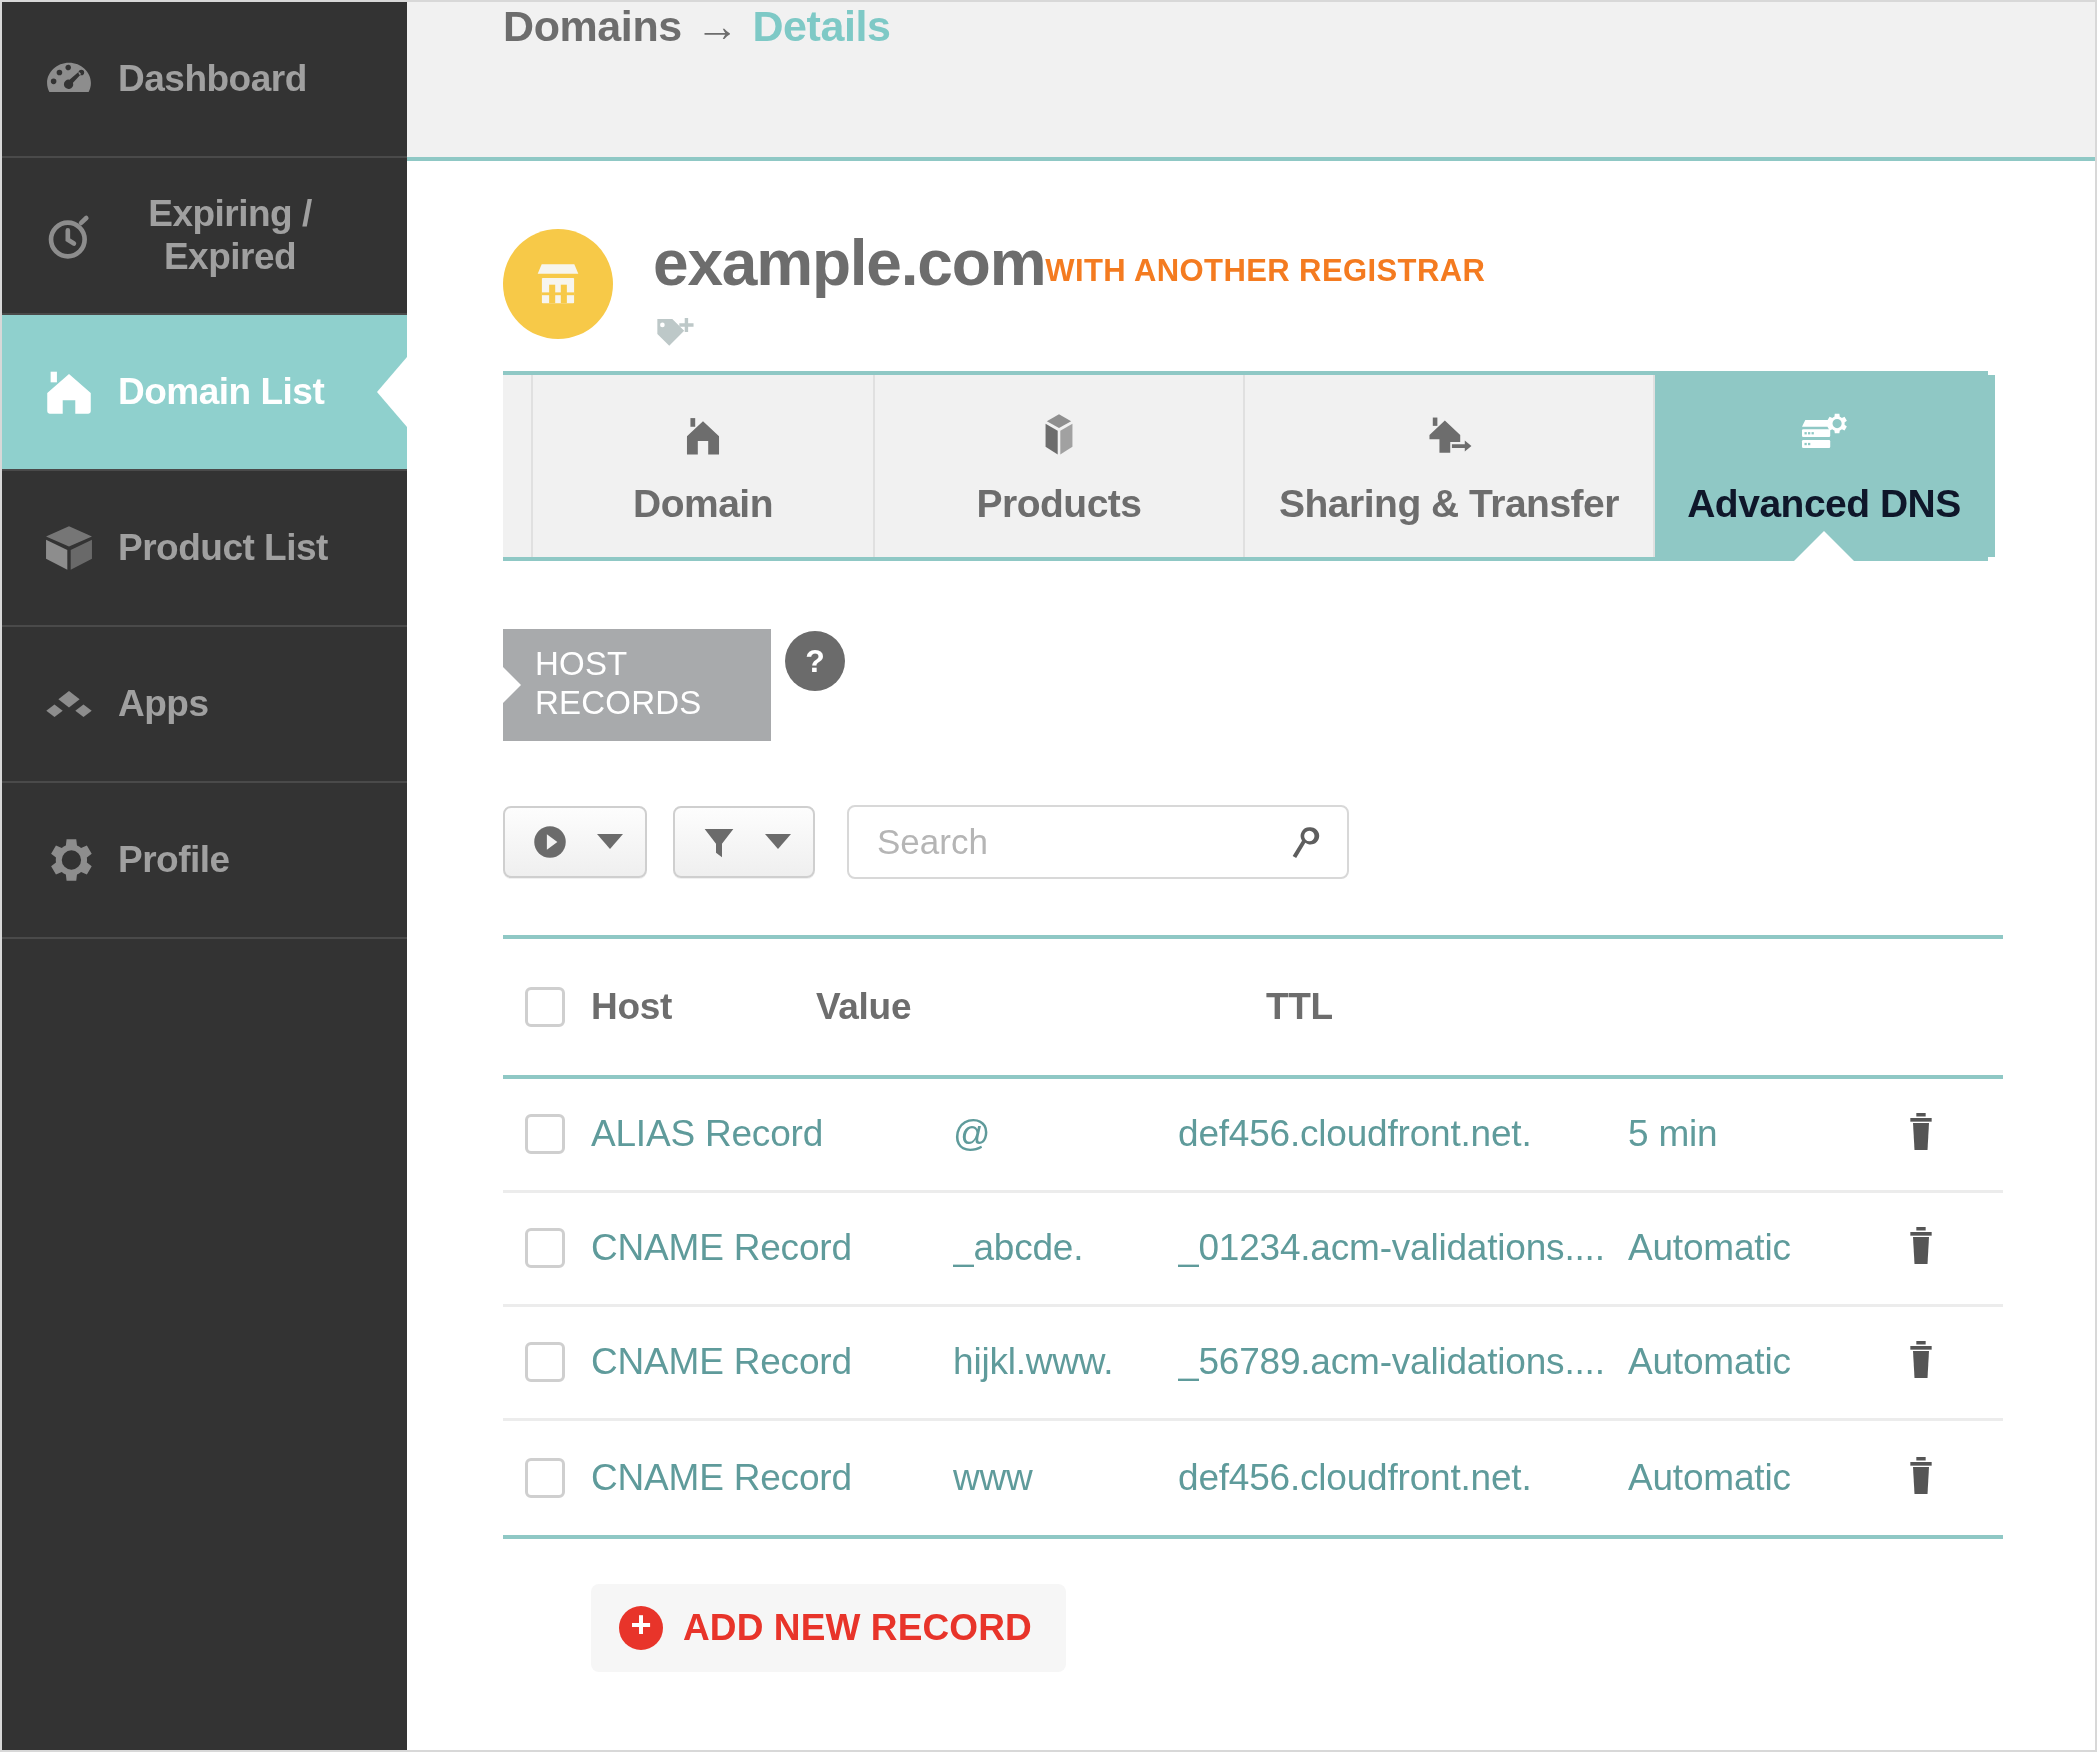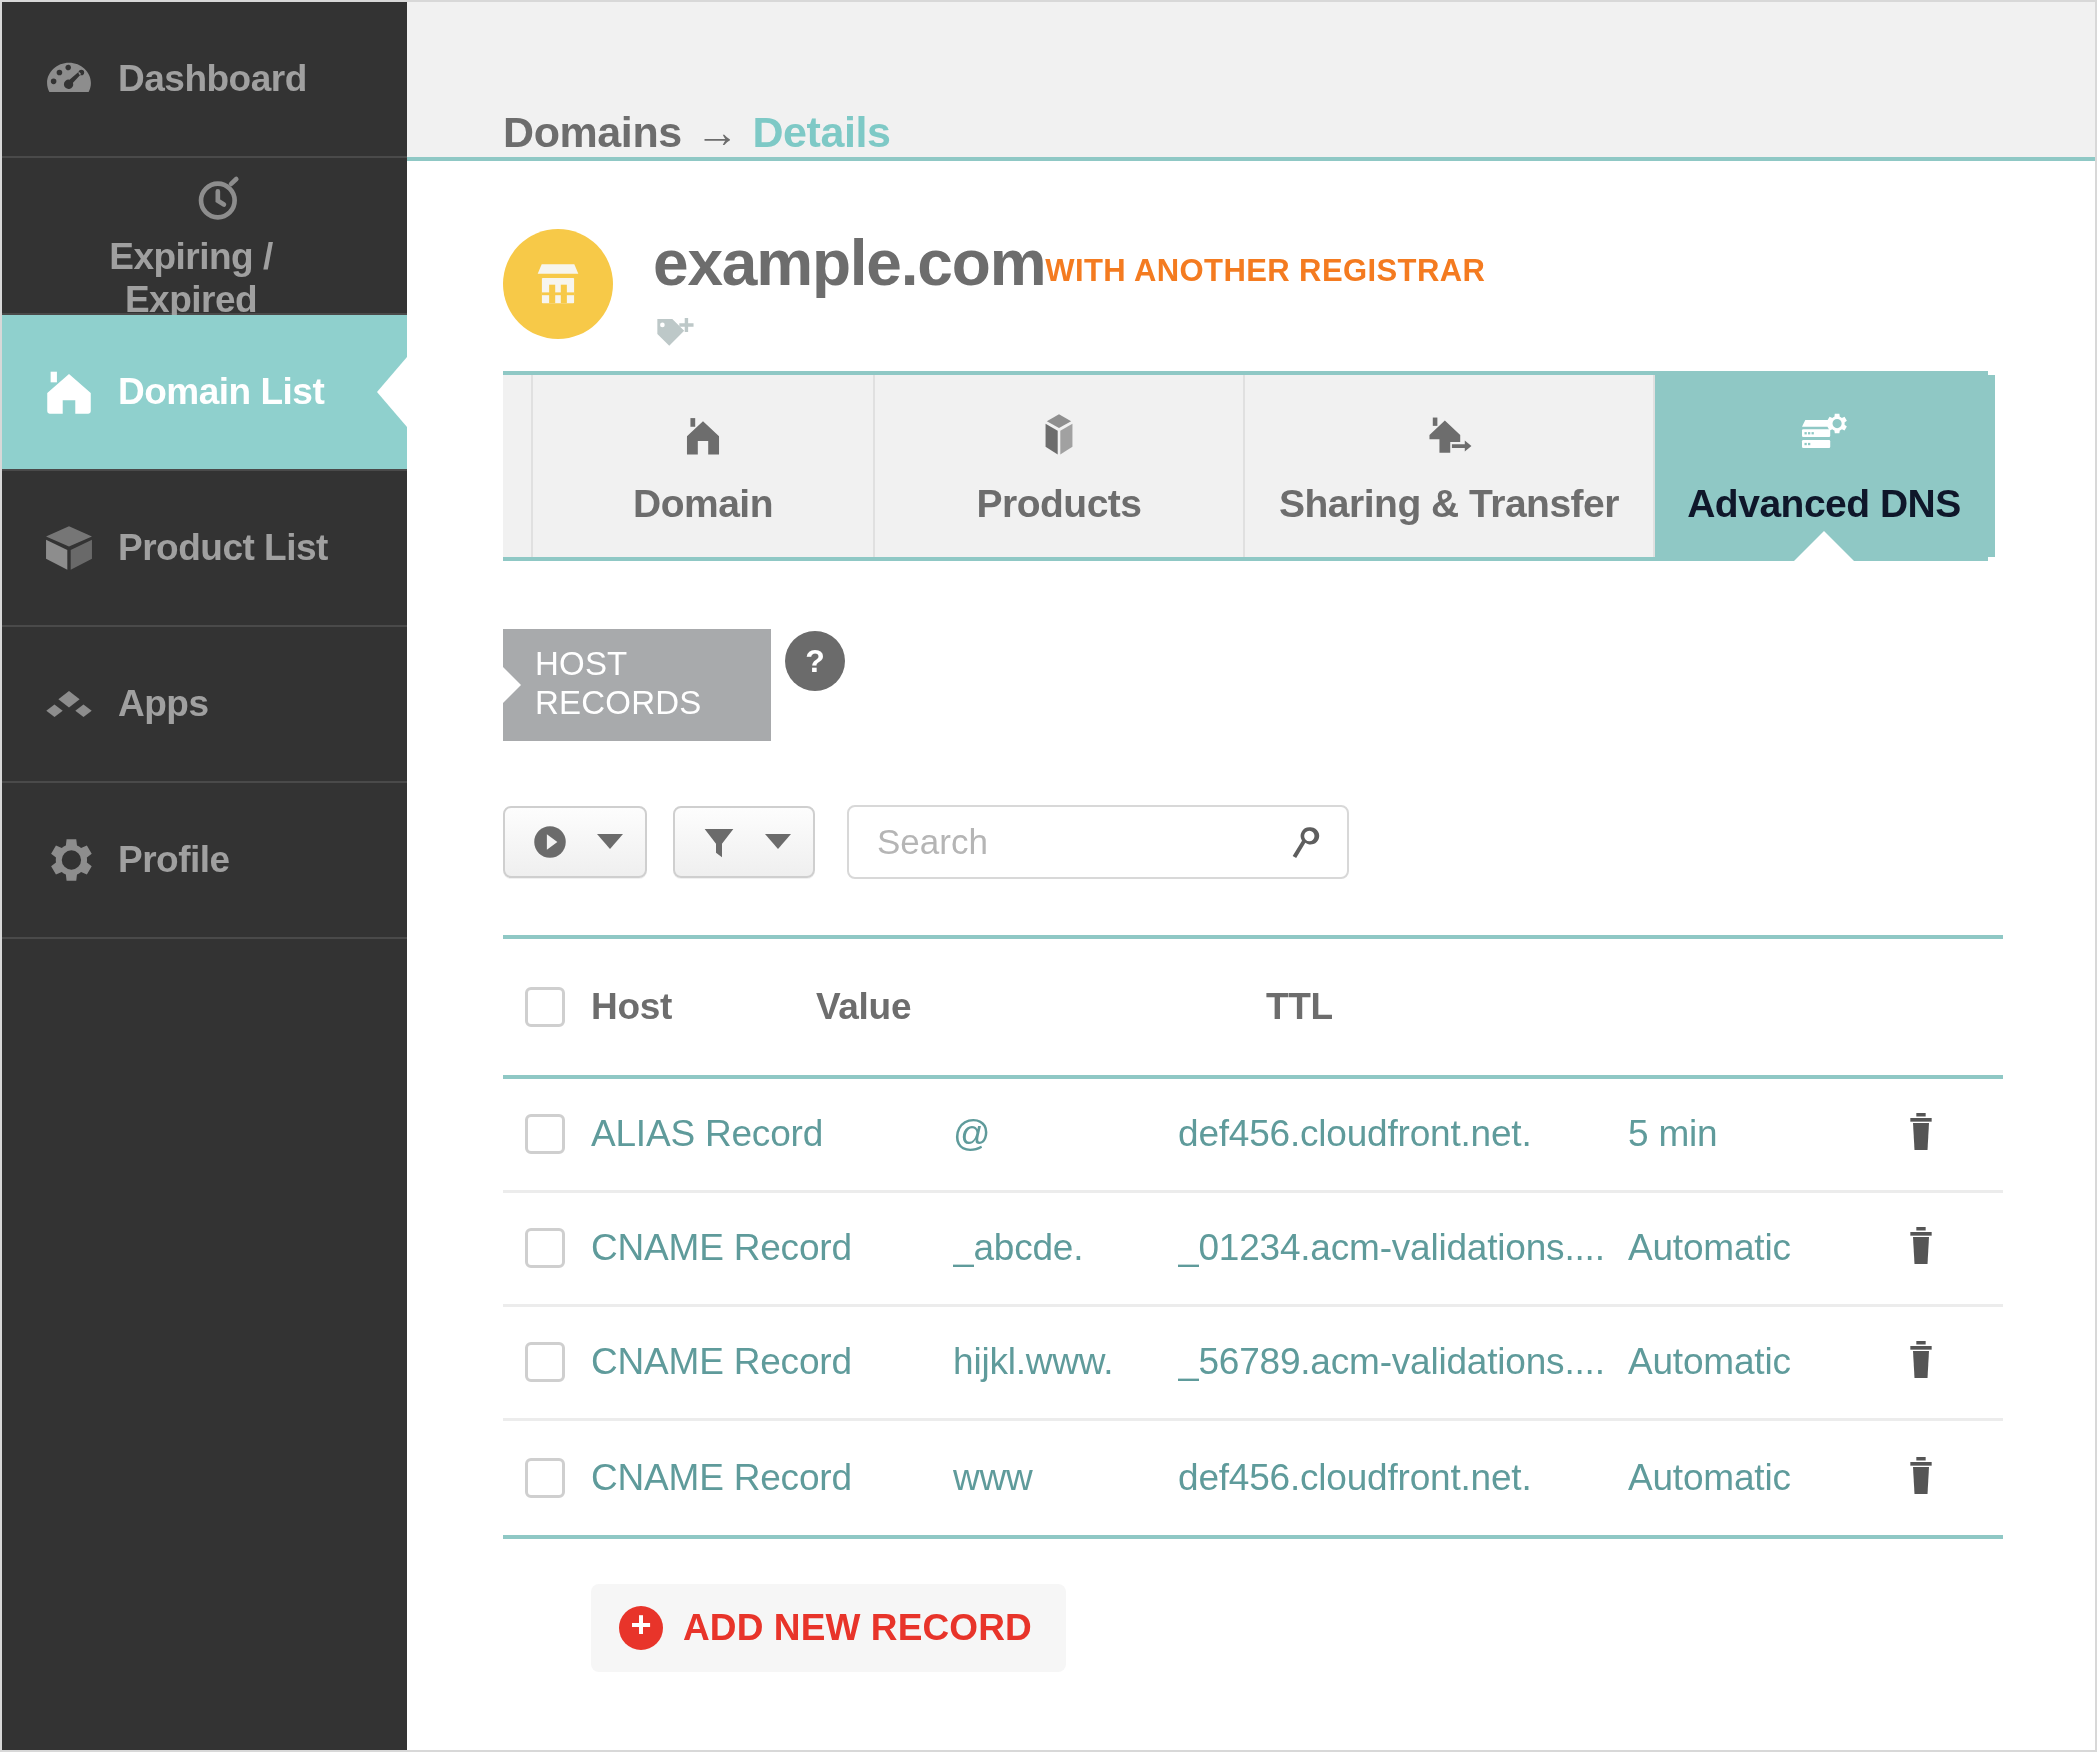--- a/index.html
+++ b/index.html
@@ -49,21 +49,20 @@
   .nav-label {
     font-size: 37px;
     font-weight: 700;
     letter-spacing: -0.5px;
     color: #a0a0a0;
     line-height: 1.15;
     padding-left: 10px;
   }
   .nav-item.two-line {
     height: 157px;
-    flex-direction: column;
   }
   .nav-item.two-line .nav-label {
     text-align: center;
     width: 100%;
     padding-left: 0;
     padding-right: 55px;
   }
   .nav-item.active {
     background: #8fd0cd;
   }
@@ -93,21 +92,21 @@
     display: flex;
     flex-direction: column;
     background: #ffffff;
     min-width: 0;
   }
   .topbar {
     height: 159px;
     background: #f1f1f1;
     border-bottom: 4px solid #8fc8c5;
     display: flex;
-    align-items: flex-end;
+    align-items: flex-start;
     padding-left: 96px;
     flex: 0 0 159px;
   }
   .crumb {
     font-size: 43px;
     font-weight: 700;
     letter-spacing: -0.4px;
   }
   .crumb-root { color: #6d6d6d; }
   .crumb-sep { color: #6d6d6d; margin: 0 14px; font-weight: 400; }

